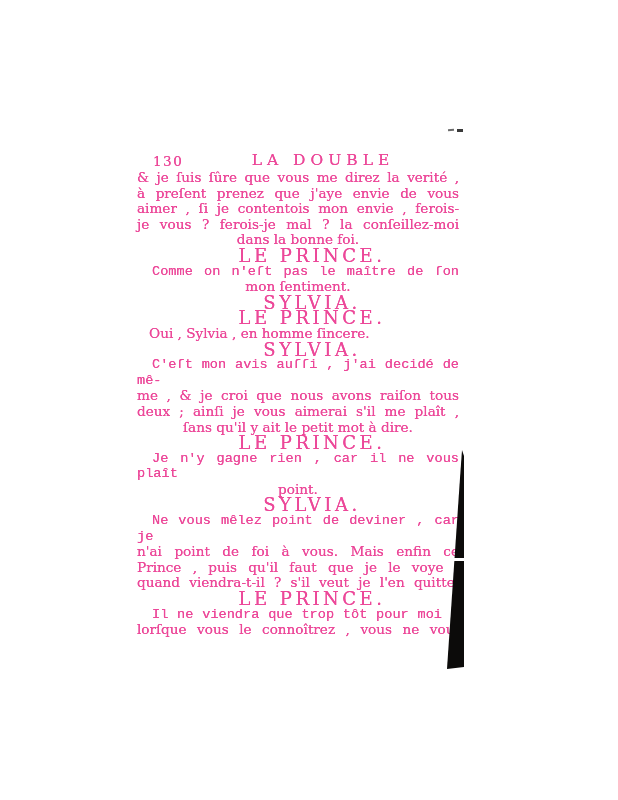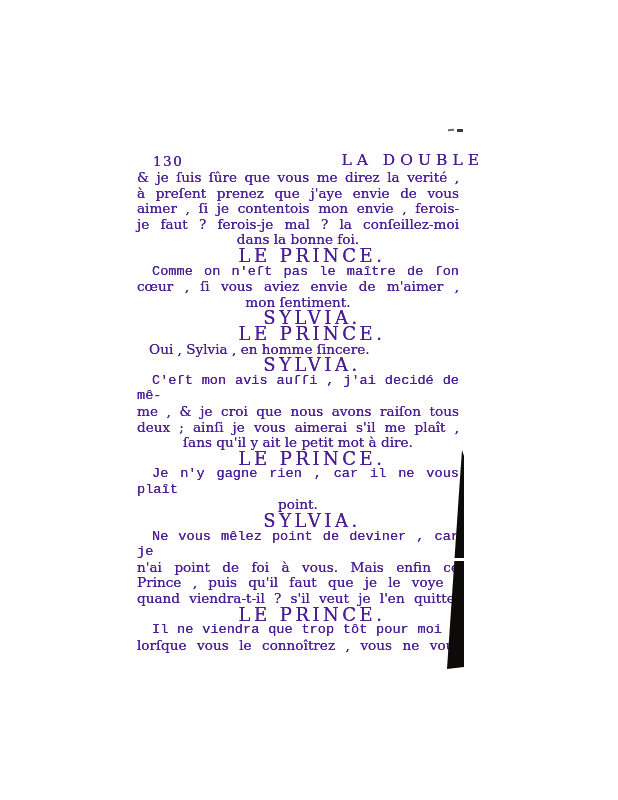--- a/index.html
+++ b/index.html
@@ -7,21 +7,21 @@
     padding: 0;
     background: #ffffff;
   }
   .page {
     position: relative;
     width: 618px;
     height: 776px;
     background: #ffffff;
     overflow: hidden;
     font-family: "DejaVu Serif", serif;
-    color: #4c1d95;
+    color: #ec4899;
   }
   
   .header-row {
     position: absolute;
     left: 137px;
     top: 151px;
     width: 322px;
     height: 18px;
   }
   .page-num {
@@ -30,21 +30,21 @@
     top: 2px;
     font-size: 13.5px;
     letter-spacing: 1.5px;
     text-shadow: 0 0 0.4px currentColor;
   }
   .running-title {
     position: absolute;
     left: 0;
     width: 100%;
     top: 0;
-    text-align: right;
+    text-align: center;
     transform: translateX(25px);
     font-size: 15.5px;
     letter-spacing: 5px;
     text-shadow: 0 0 0.5px currentColor;
   }
   
   .column {
     position: absolute;
     left: 137px;
     top: 170px;
@@ -109,25 +109,24 @@
 
   <div class="header-row">
     <span class="page-num">130</span>
     <span class="running-title">LA DOUBLE</span>
   </div>
 
   <div class="column">
       <div class="line full">&amp; je ſuis ſûre que vous me direz la verité ,</div>
       <div class="line full">à preſent prenez que j'aye envie de vous</div>
       <div class="line full">aimer , ſi je contentois mon envie , ferois-</div>
-      <div class="line full">je faut ? ferois-je mal ? la conſeillez-moi</div>
+      <div class="line full">je vous ? ferois-je mal ? la conſeillez-moi</div>
       <div class="line end">dans la bonne foi.</div>
       <div class="line speaker">LE PRINCE.</div>
       <div class="line start">Comme on n'eſt pas le maître de ſon</div>
-      <div class="line full">cœur , ſi vous aviez envie de m'aimer ,</div>
       <div class="line end">mon ſentiment.</div>
       <div class="line speaker">SYLVIA.</div>
       <div class="line speaker">LE PRINCE.</div>
       <div class="line short-start">Oui , Sylvia , en homme ſincere.</div>
       <div class="line speaker">SYLVIA.</div>
       <div class="line start">C'eſt mon avis auſſi , j'ai decidé de mê-</div>
       <div class="line full">me , &amp; je croi que nous avons raiſon tous</div>
       <div class="line full">deux ; ainſi je vous aimerai s'il me plaît ,</div>
       <div class="line end">ſans qu'il y ait le petit mot à dire.</div>
       <div class="line speaker">LE PRINCE.</div>

